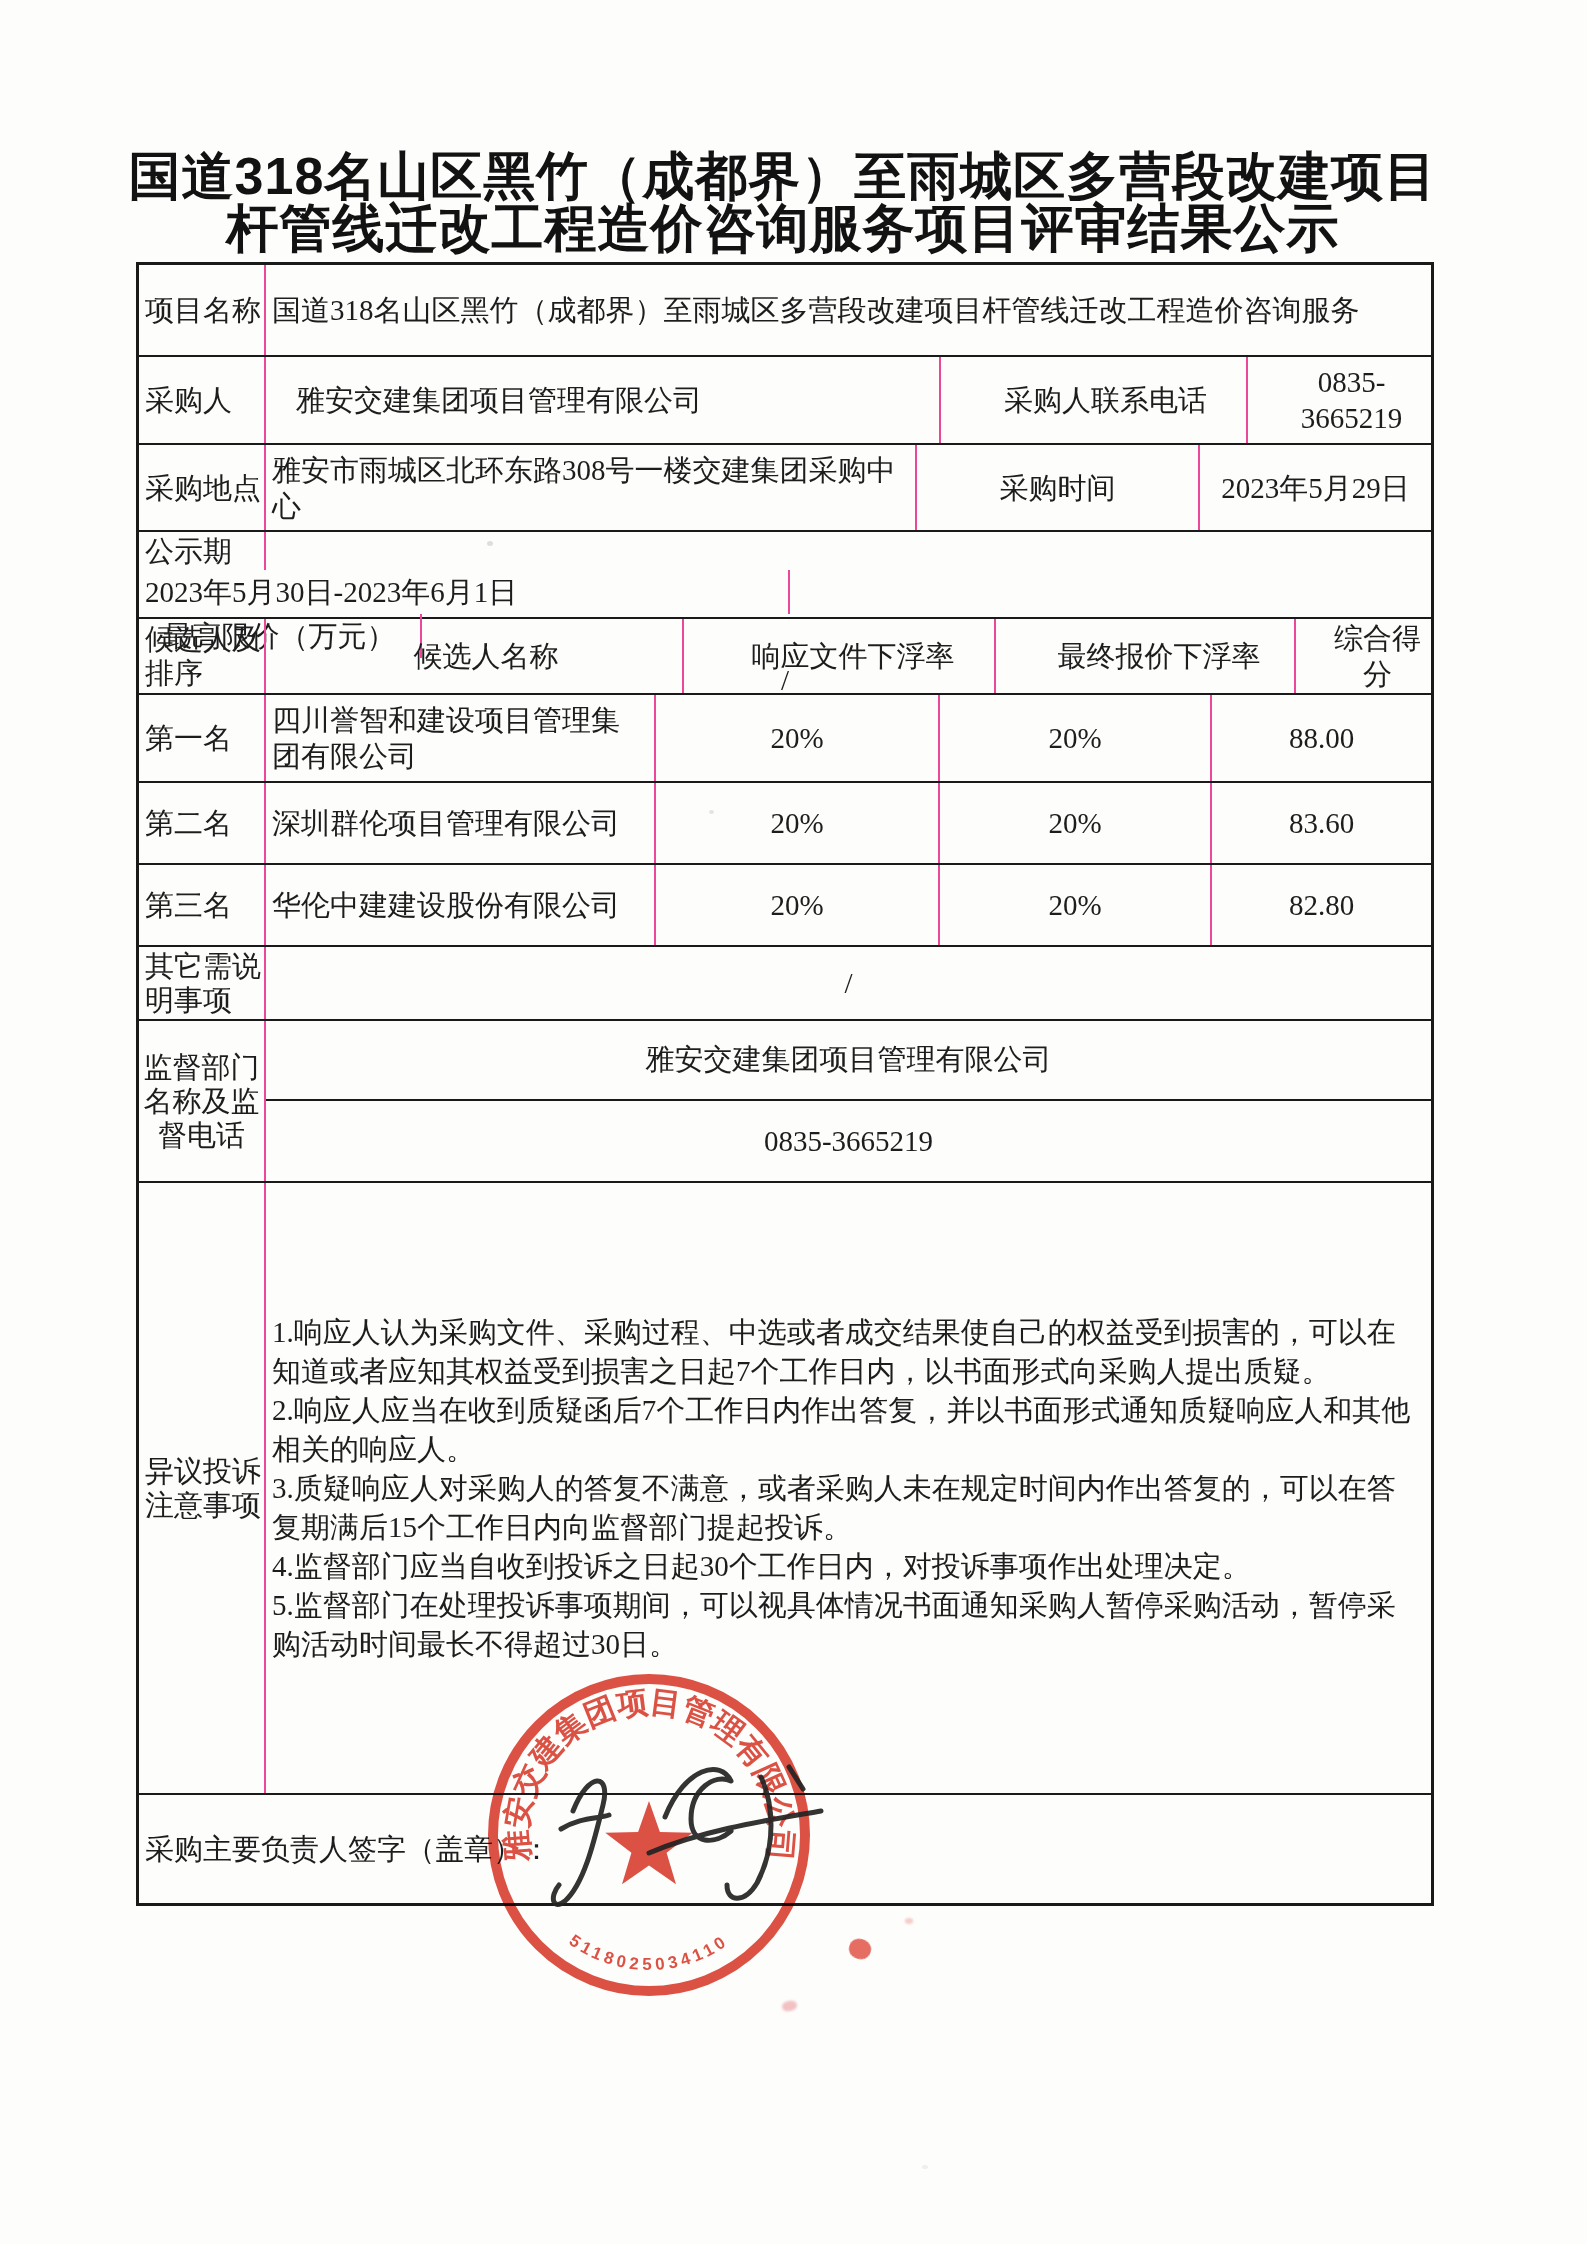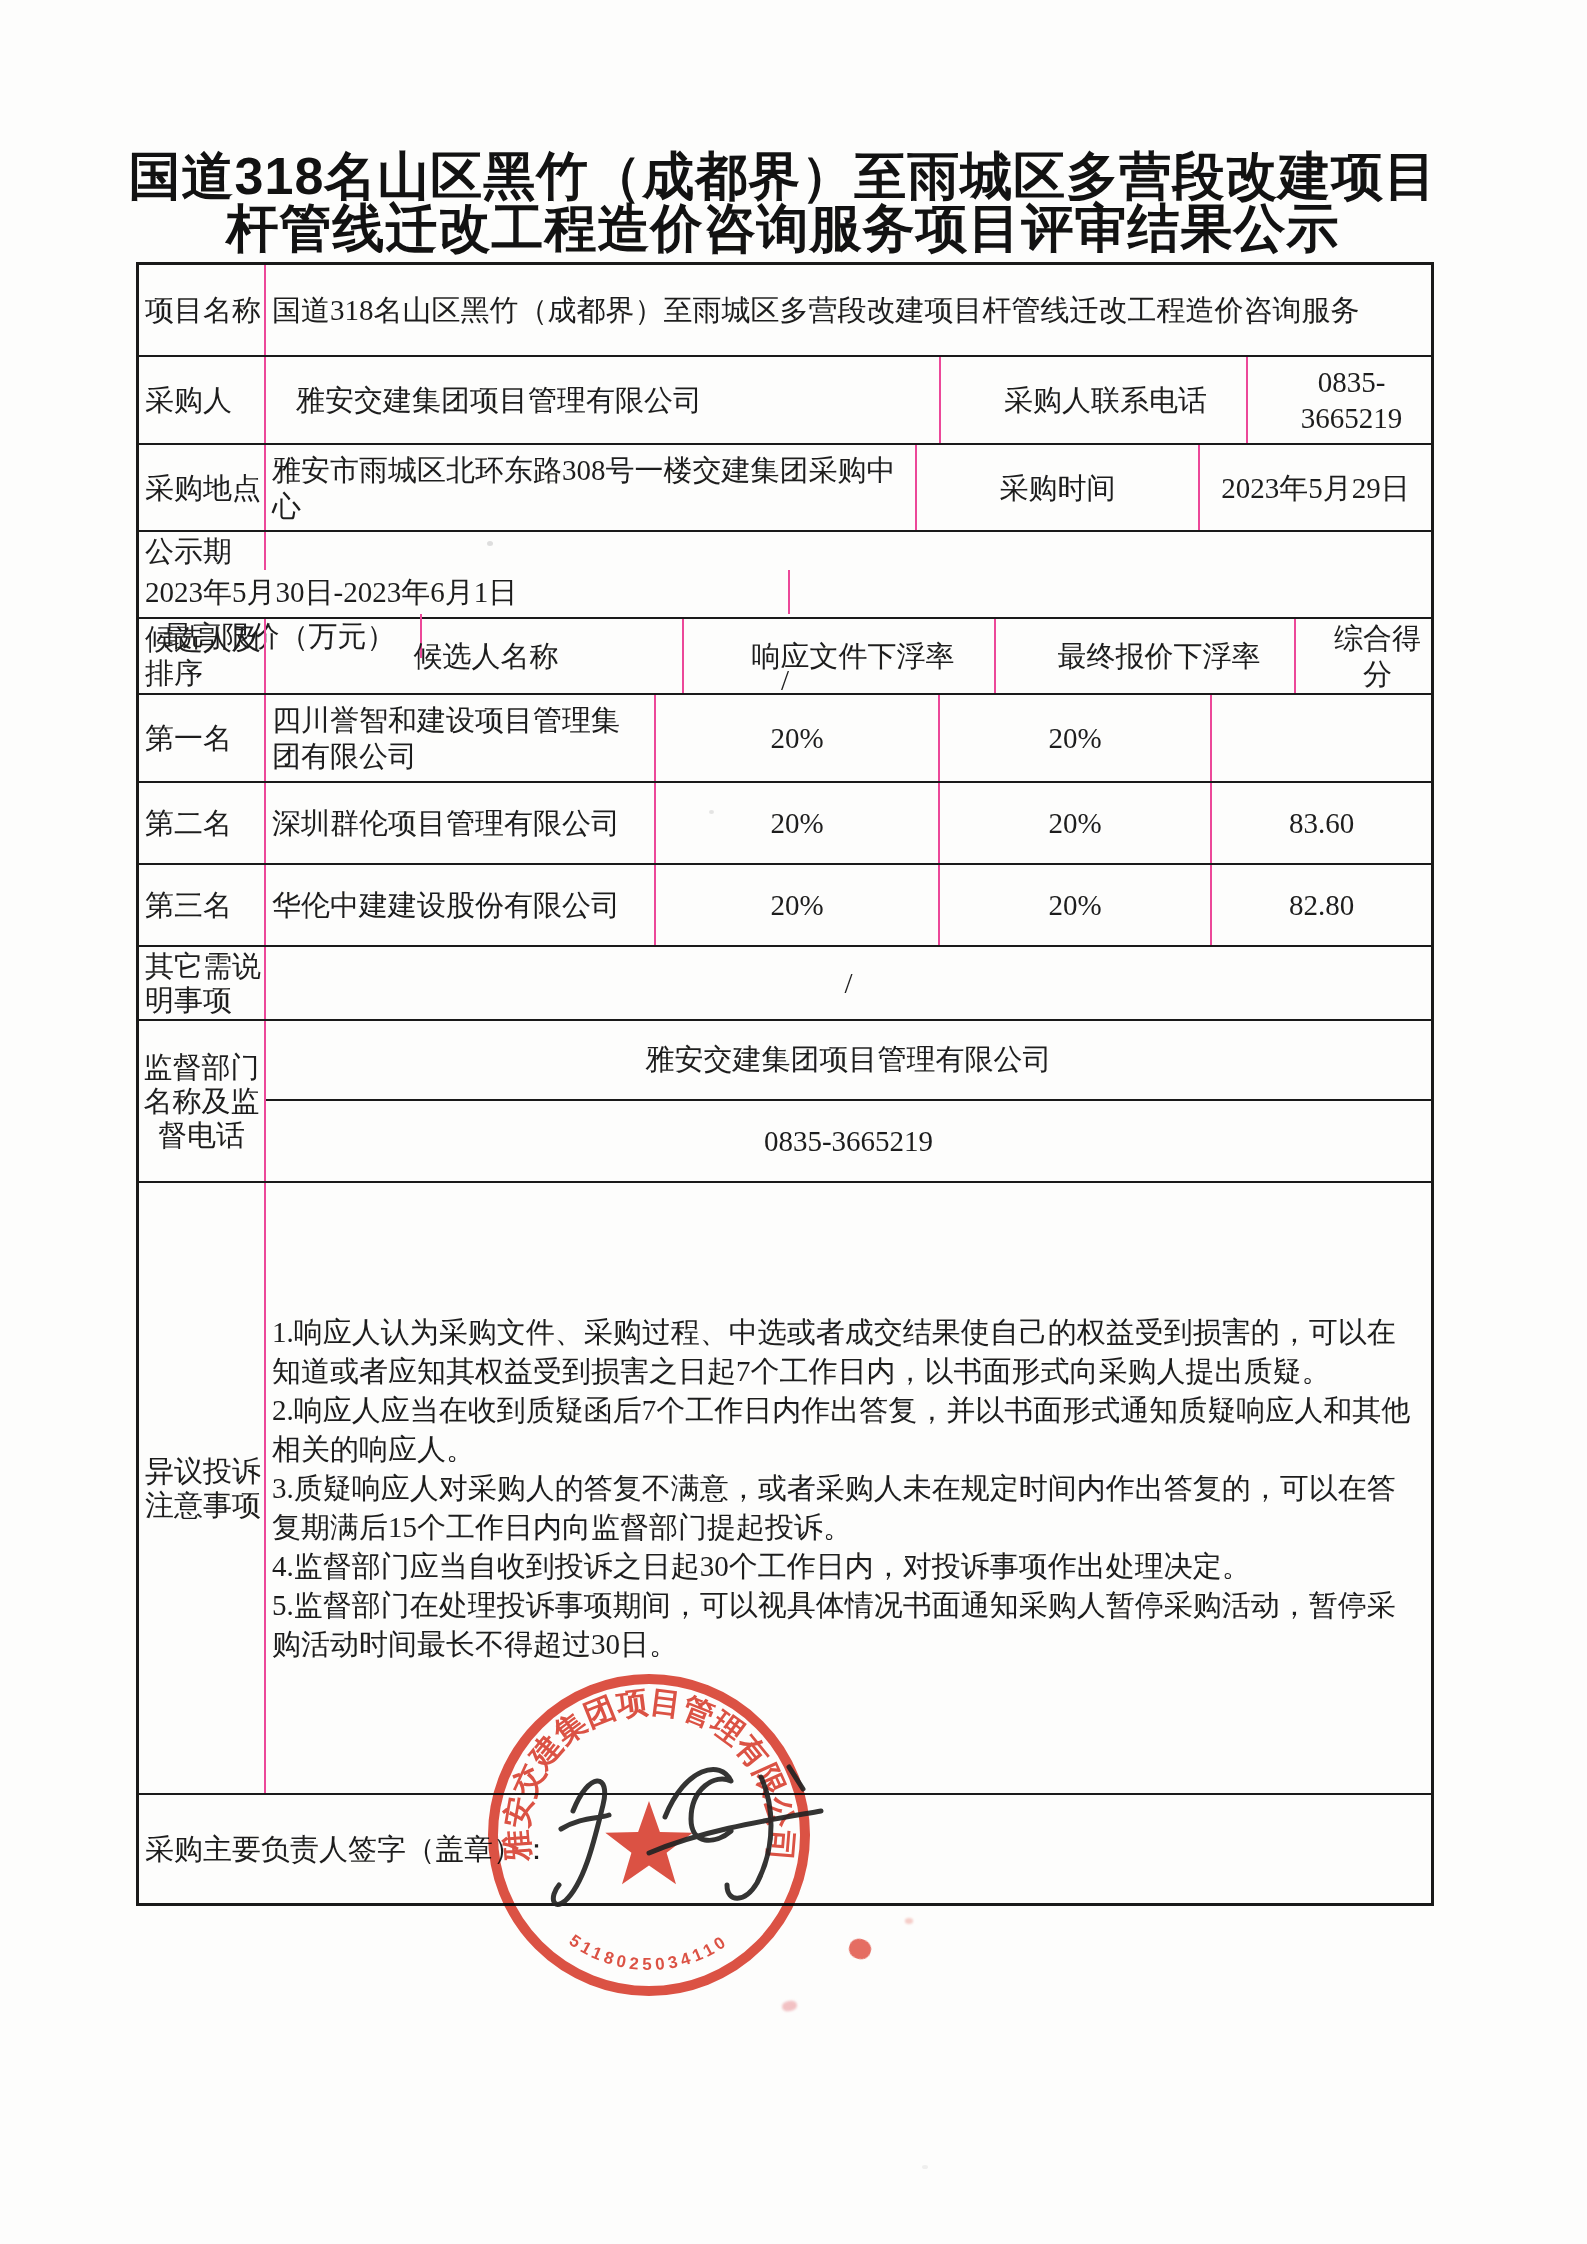--- a/index.html
+++ b/index.html
@@ -113,20 +113,21 @@
       <div class="cell w-crate1 c">响应文件下浮率</div>
       <div class="cell w-crate2 c">最终报价下浮率</div>
       <div class="cell endc c">综合得分</div>
     </div>
 
     <div class="row r6">
       <div class="cell w-label">第一名</div>
       <div class="cell w-cname">四川誉智和建设项目管理集团有限公司</div>
       <div class="cell w-crate1 c">20%</div>
       <div class="cell w-crate2 c">20%</div>
+      <div class="cell endc c">88.00</div>
     </div>
 
     <div class="row r7">
       <div class="cell w-label">第二名</div>
       <div class="cell w-cname">深圳群伦项目管理有限公司</div>
       <div class="cell w-crate1 c">20%</div>
       <div class="cell w-crate2 c">20%</div>
       <div class="cell endc c">83.60</div>
     </div>
 

